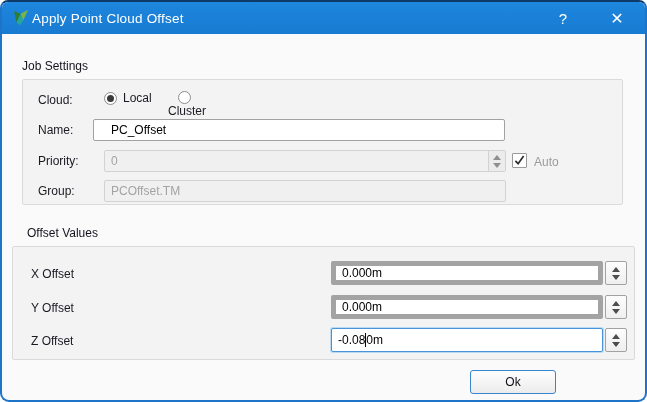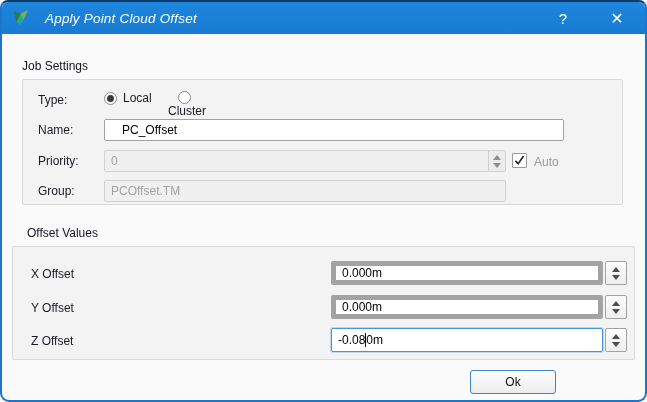--- a/index.html
+++ b/index.html
@@ -18,21 +18,21 @@
     overflow:hidden;
   }
   
   .titlebar {
     position:absolute; top:0; left:0; right:0; height:32px;
     background:linear-gradient(#1e86dd,#187bd2);
     display:flex; align-items:center;
   }
   .titlebar .app-icon { margin-left:9px; width:21px; height:20px; flex:0 0 auto; }
   .titlebar .title {
-    margin-left:13px; color:#ffffff; font-size:13.5px; letter-spacing:.2px;font-style:italic;
+    margin-left:0; color:#ffffff; font-size:13.5px; letter-spacing:.2px;
   }
   .tb-btn {
     position:absolute; top:0; width:40px; height:32px;
     color:#ffffff; font-size:15px; font-weight:300;
     display:flex; align-items:center; justify-content:center;
     cursor:default;
   }
   .tb-help  { right:62px; }
   .tb-close { right:8px; font-size:16px; }
   
@@ -134,32 +134,32 @@
       <polygon points="6,17 11,7 14,15 10,21" fill="#26a69a"></polygon>
     </svg>
     <span class="title">Apply Point Cloud Offset</span>
     <div class="tb-btn tb-help">?</div>
     <div class="tb-btn tb-close">✕</div>
   </div>
 
   <div class="section-label" id="job-label">Job Settings</div>
   <div class="panel" id="job-panel">
 
-    <div class="fld-label" style="left:15px; top:13px;">Type:</div>
+    <div class="fld-label" style="left:15px; top:13px;">Cloud:</div>
     <div class="radio-opt" style="left:81px; top:11px;">
       <span class="radio-circle sel"></span>
       <span class="radio-text">Local</span>
     </div>
     <div class="radio-opt" style="left:139px; top:11px;flex-direction:column;">
       <span class="radio-circle"></span>
       <span class="radio-text">Cluster</span>
     </div>
 
     <div class="fld-label" style="left:15px; top:43px;">Name:</div>
-    <input class="text-input" style="left: 81px; top: 39px; width: 460px; padding-left: 17px;" value="PC_Offset">
+    <input class="text-input" style="left: 70px; top: 39px; width: 412px; padding-left: 17px;" value="PC_Offset">
 
     <div class="fld-label" style="left:15px; top:74px;">Priority:</div>
     <div class="disabled-field dim" style="left:81px; top:70px; width:402px;">
       <span class="val">0</span>
       <span class="spin-inside">
         <span class="tri-up"></span>
         <span class="tri-down"></span>
       </span>
     </div>
     <div class="checkbox" style="left:489px; top:73px;">

